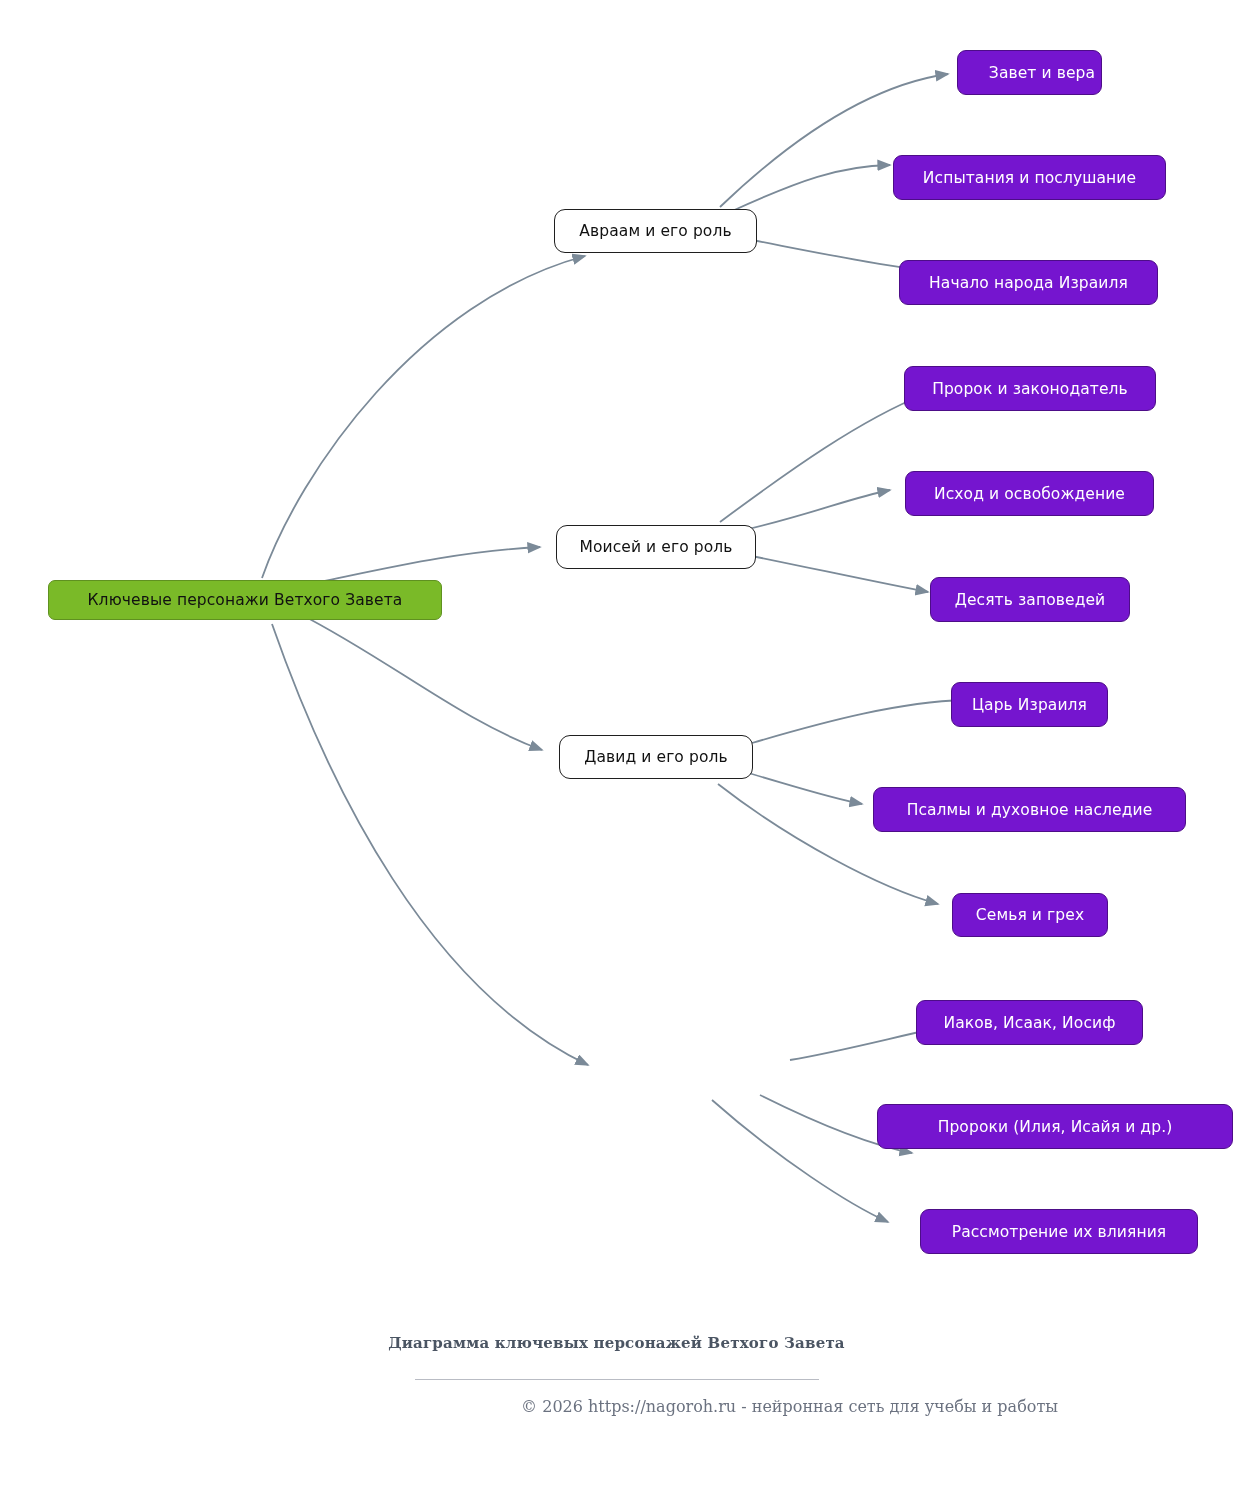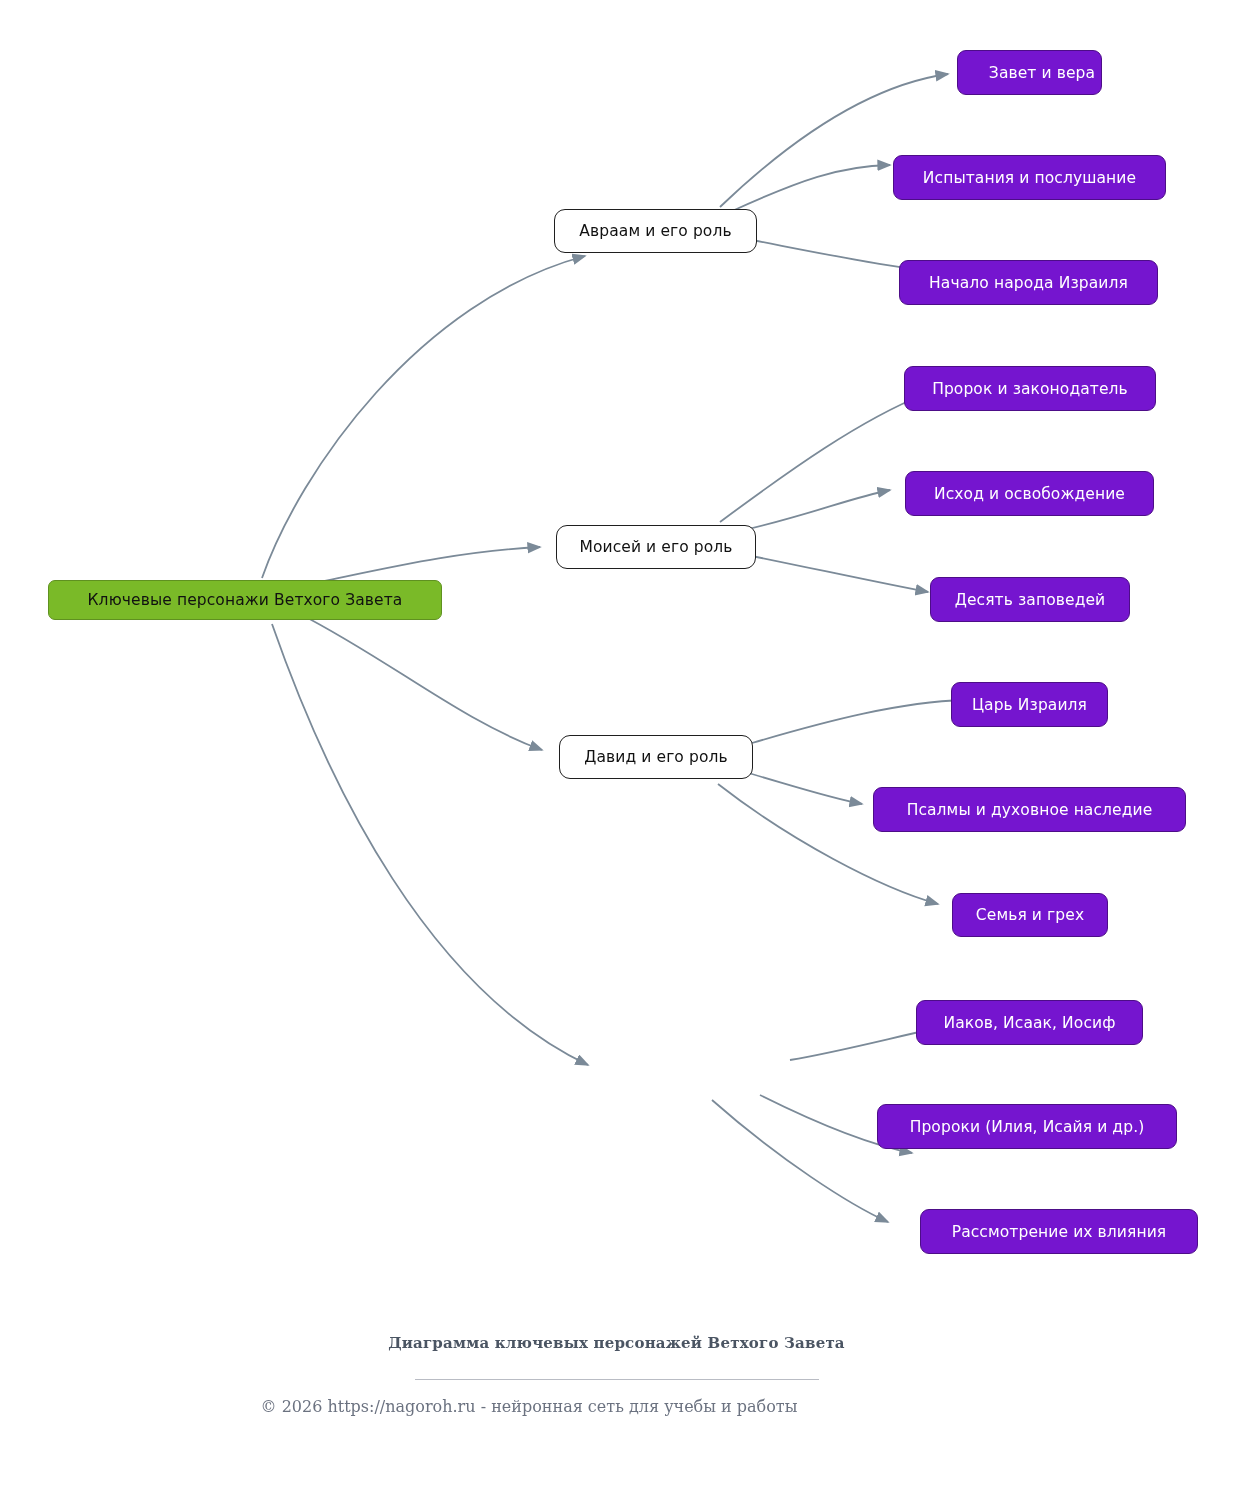--- a/index.html
+++ b/index.html
@@ -74,21 +74,21 @@
     top: 1379px;
     width: 404px;
     height: 1px;
     background: #b9bcc4;
   }
   #footer {
     position: absolute;
     left: 0;
     top: 1397px;
     width: 1058px;
-    text-align: center;
+    text-align: right;
     font-size: 16px;
     font-family: "DejaVu Serif", "Liberation Serif", serif;
     color: #6b7280;
   }
 </style>
 </head>
 <body>
 
 <div id="canvas">
 
@@ -162,21 +162,21 @@
   <div class="node leaf" style="left:873px; top:787px; width:313px; height:45px;">
     <span>Псалмы и духовное наследие</span>
   </div>
   <div class="node leaf" style="left:952px; top:893px; width:156px; height:44px;align-items:center;">
     <span>Семья и грех</span>
   </div>
 
   <div class="node leaf" style="left:916px; top:1000px; width:227px; height:45px;">
     <span>Иаков, Исаак, Иосиф</span>
   </div>
-  <div class="node leaf" style="left:877px; top:1104px; width:300px; height:45px;">
+  <div class="node leaf" style="left:877px; top:1104px; width:356px; height:45px;">
     <span>Пророки (Илия, Исайя и др.)</span>
   </div>
   <div class="node leaf" style="left:890px; top:1209px; width:278px; height:45px;margin-left:30px;">
     <span>Рассмотрение их влияния</span>
   </div>
 
   <div id="caption">Диаграмма ключевых персонажей Ветхого Завета</div>
   <div id="divider"></div>
   <div id="footer">© 2026 https://nagoroh.ru - нейронная сеть для учебы и работы</div>
 

